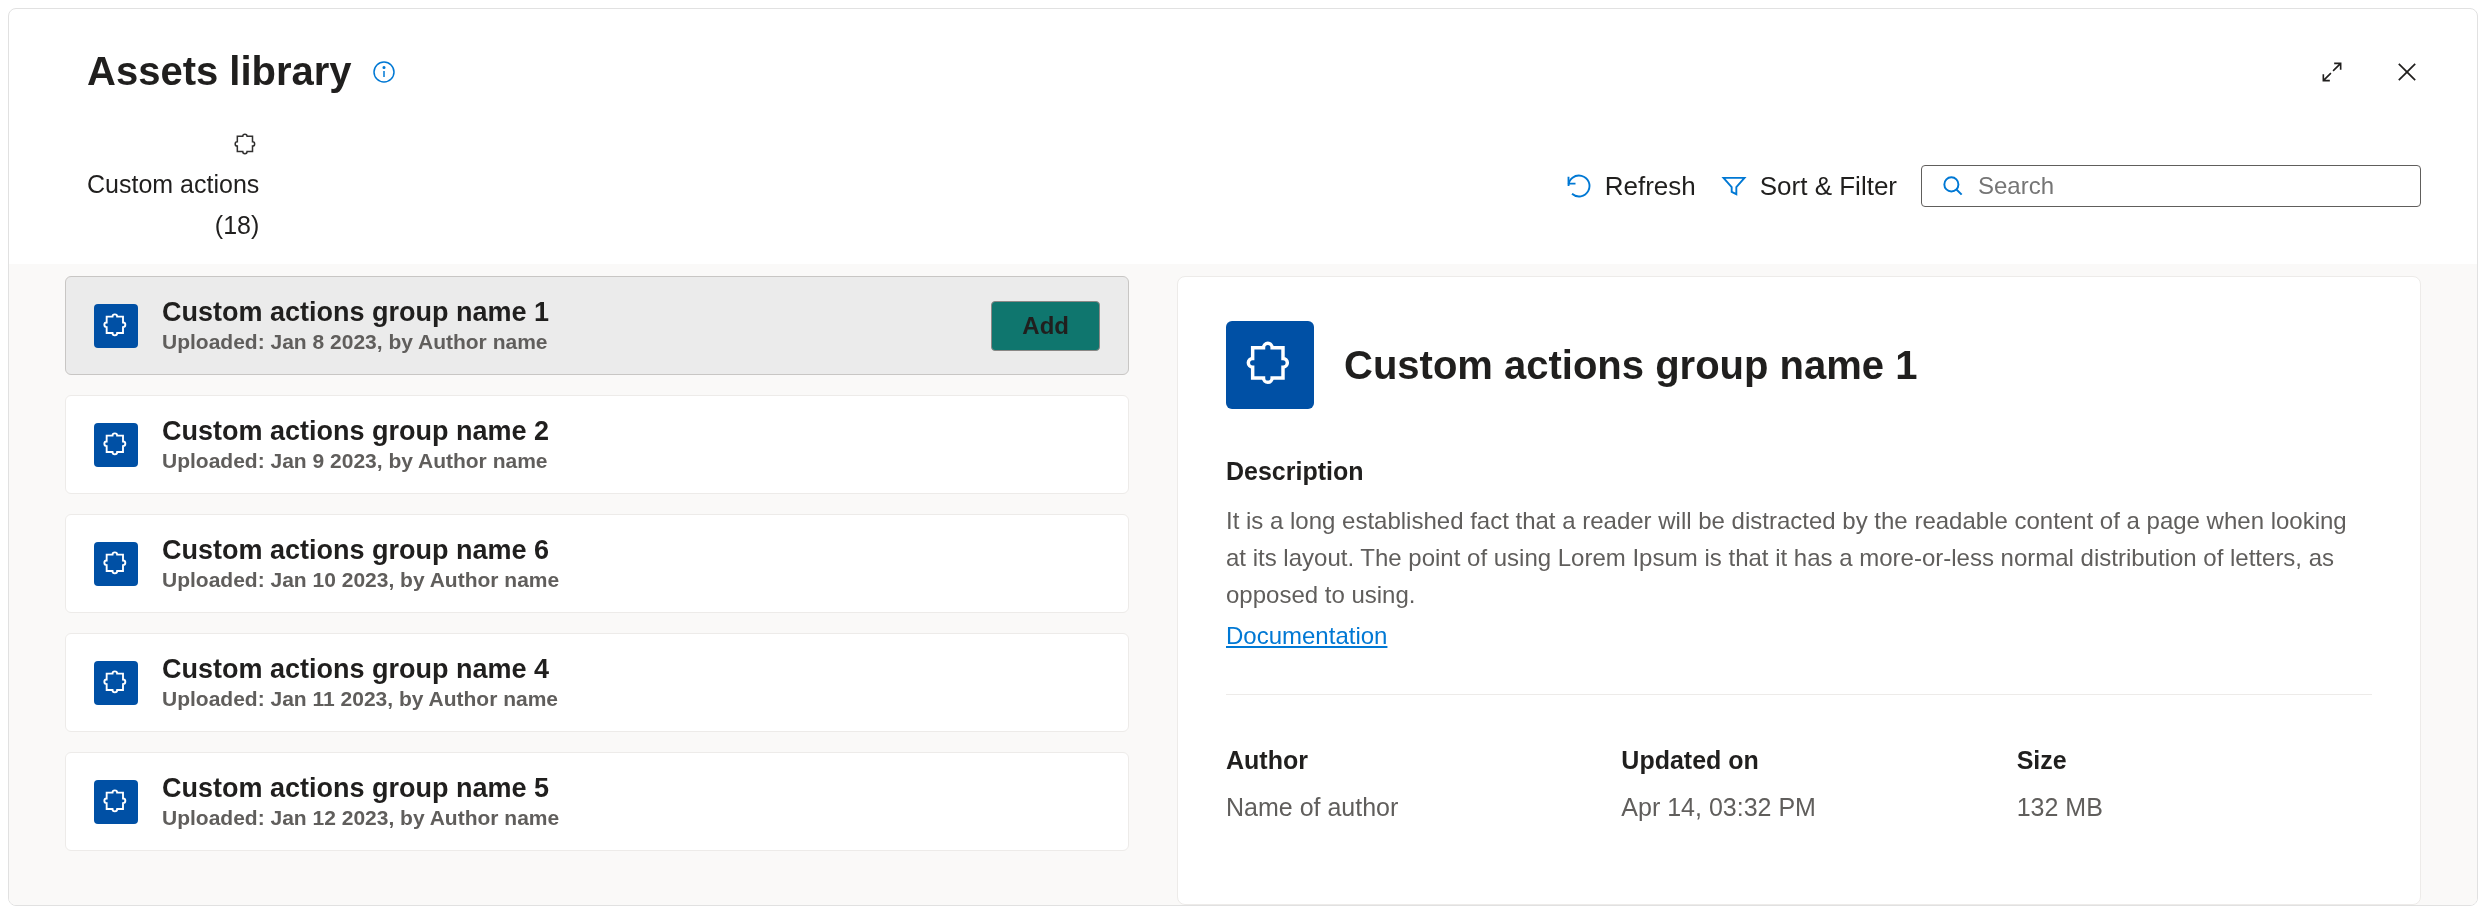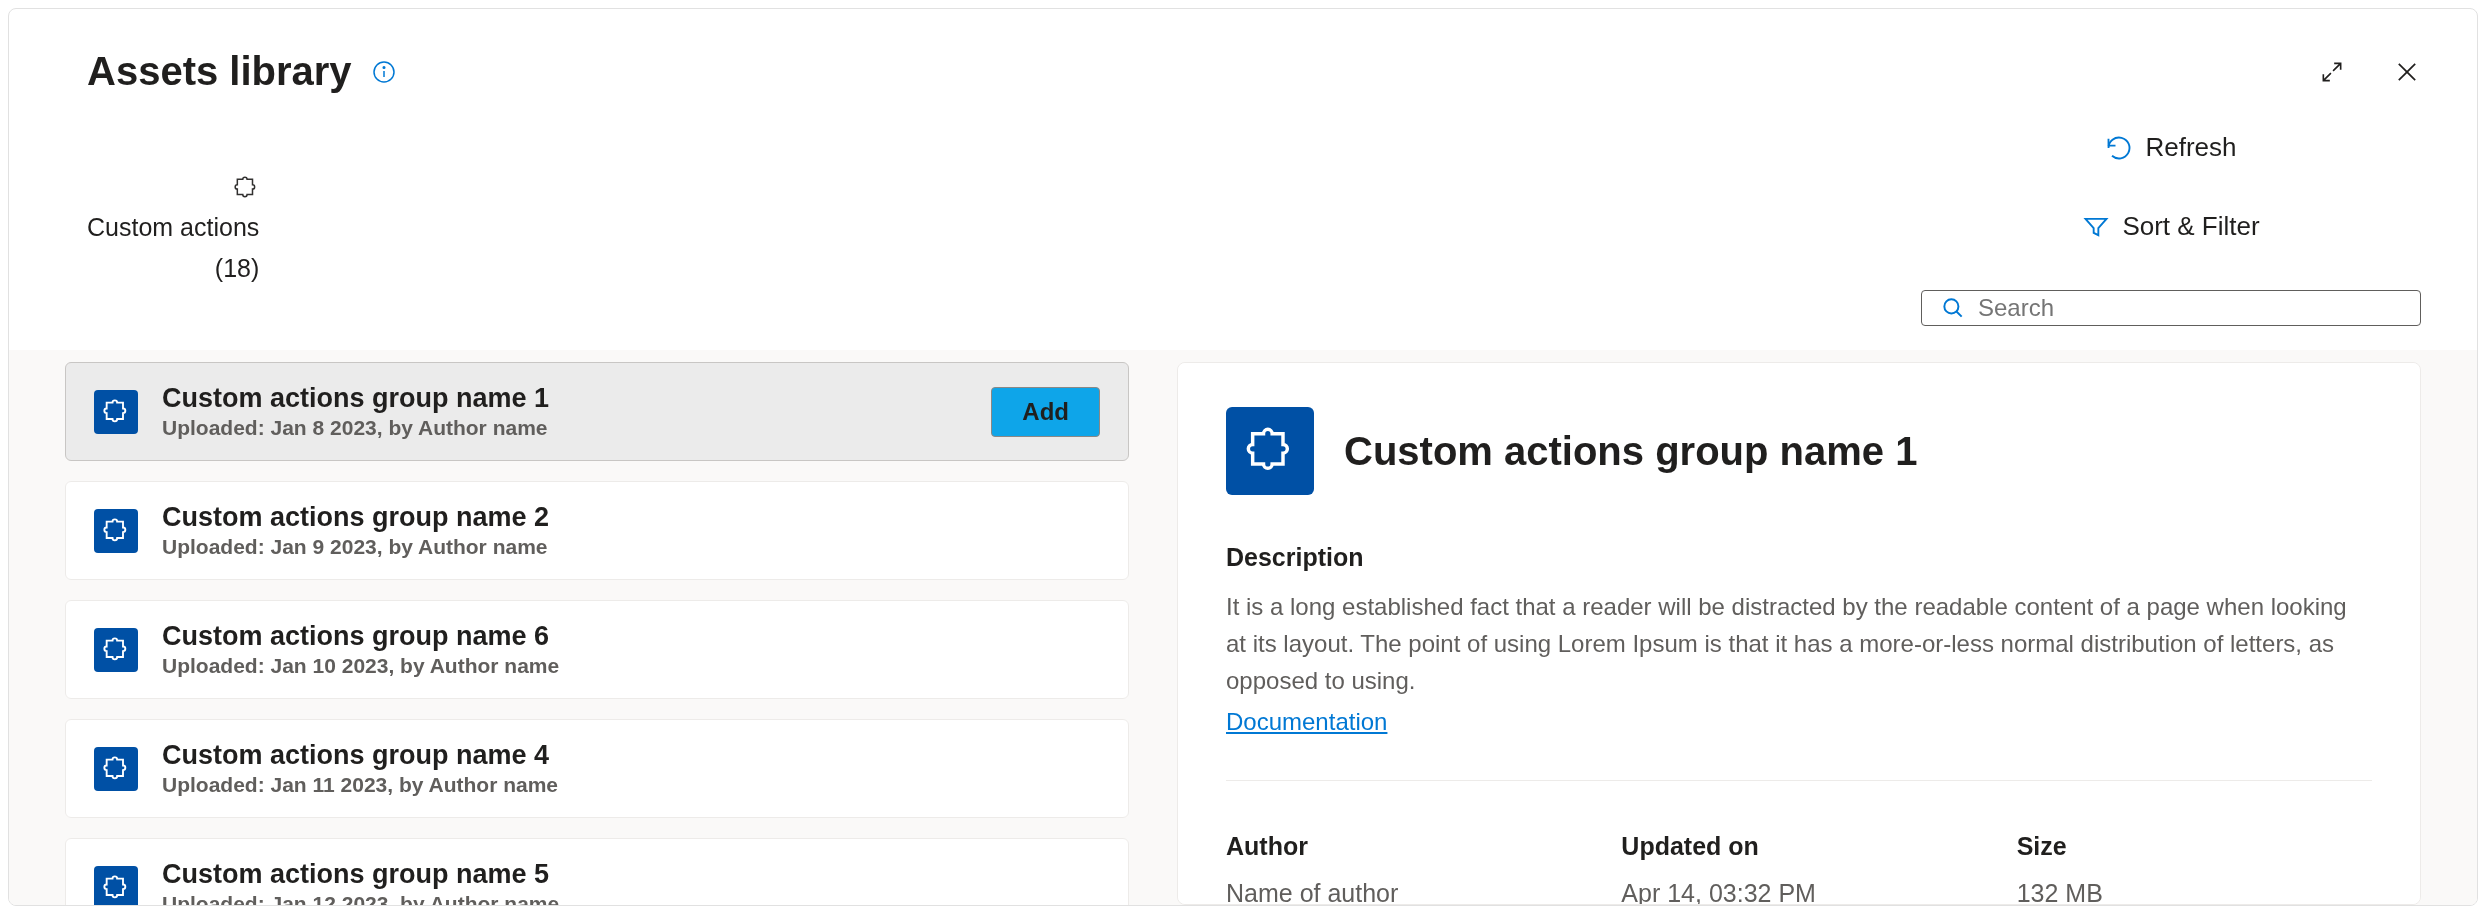--- a/index.html
+++ b/index.html
@@ -70,23 +70,21 @@
       font-size: 25px;
       color: #201f1e;
       flex-direction: column;
     }
     .puzzle-small {
       width: 26px;
       height: 26px;
     }
     .toolbar-right {
       display: flex;
-      align-items: center;
-      gap: 48px;
-      flex-direction: column;
+      gap: 24px;
     }
     .toolbar-btn {
       background: none;
       border: none;
       cursor: pointer;
       display: flex;
       align-items: center;
       gap: 12px;
       font-size: 26px;
       color: #201f1e;
@@ -94,21 +92,21 @@
     .toolbar-btn svg {
       color: #0078d4;
     }
     .search-box {
       display: flex;
       align-items: center;
       border: 1px solid #605e5c;
       border-radius: 4px;
       padding: 0 18px;
       width: 500px;
-      height: 36px;
+      height: 42px;
     }
     .search-box svg {
       color: #0078d4;
       margin-right: 12px;
     }
     .search-input {
       border: none;
       outline: none;
       font-size: 24px;
       flex: 1;
@@ -160,21 +158,21 @@
       font-weight: 600;
       color: #201f1e;
       margin-bottom: 2px;
     }
     .item-meta {
       font-size: 21px;
       color: #605e5c;
       font-weight: bold;
     }
     .add-btn {
-      background: #0ea5e9;
+      background: #0f766e;
       border: 1px solid #8a8886;
       border-radius: 4px;
       padding: 10px 30px;
       font-size: 24px;
       font-weight: 600;
       cursor: pointer;
       color: #201f1e;
     }
     .detail-panel {
       flex: 1;

